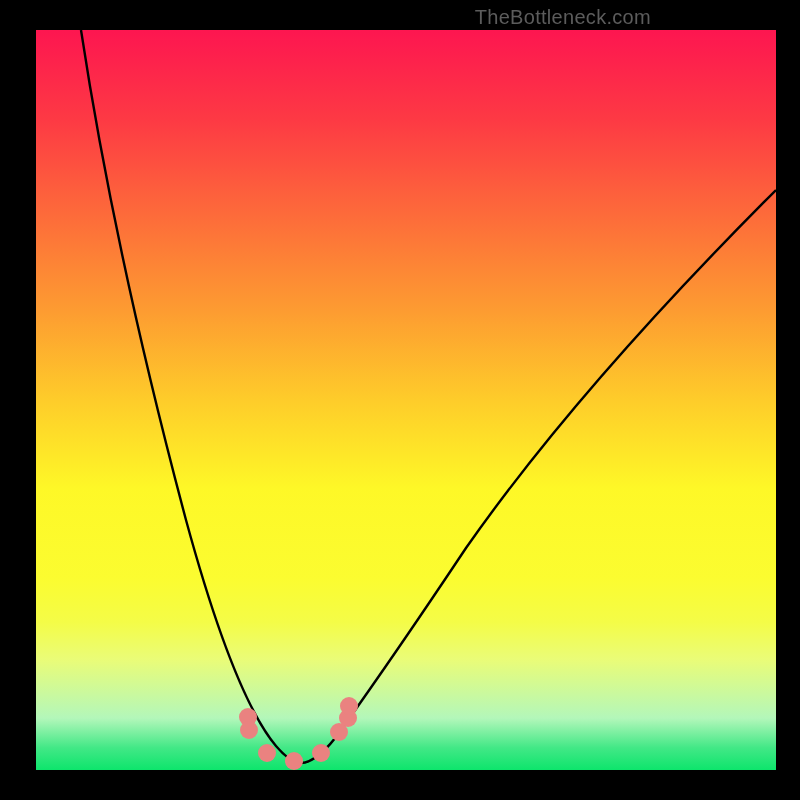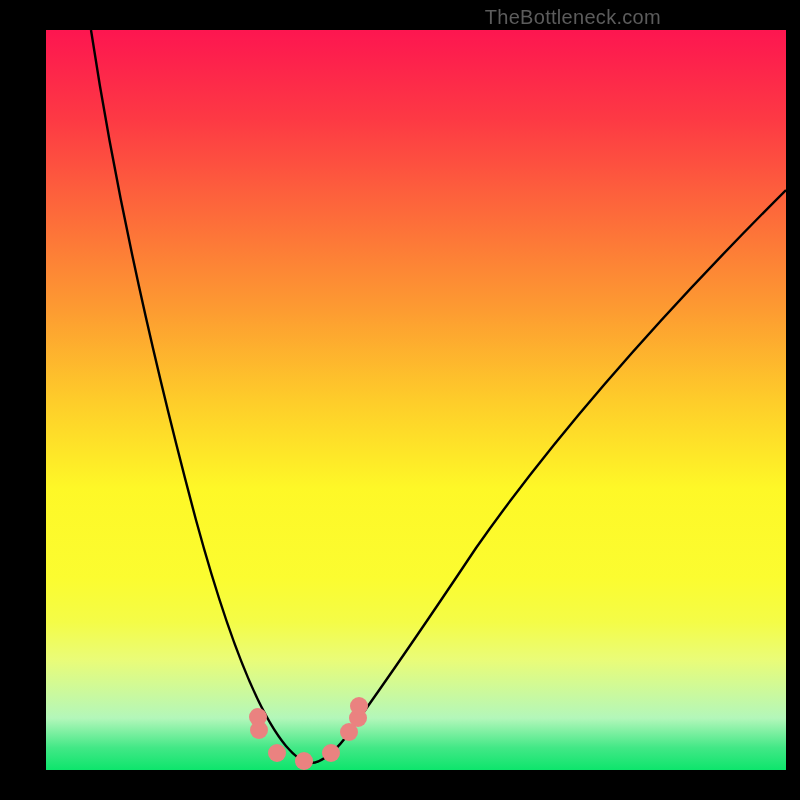--- a/index.html
+++ b/index.html
@@ -6,21 +6,21 @@
     margin: 0;
     padding: 0;
     width: 800px;
     height: 800px;
     background: #000;
     font-family: Arial, sans-serif;
   }
   .frame {
     position: absolute;
     top: 0;
-    left: 16px;
+    left: 6px;
     width: 661px;
     height: 800px;
     background: #000;
   }
   .plot-area {
     position: absolute;
     top: 30px;
     left: 30px;
     width: 740px;
     height: 740px;

